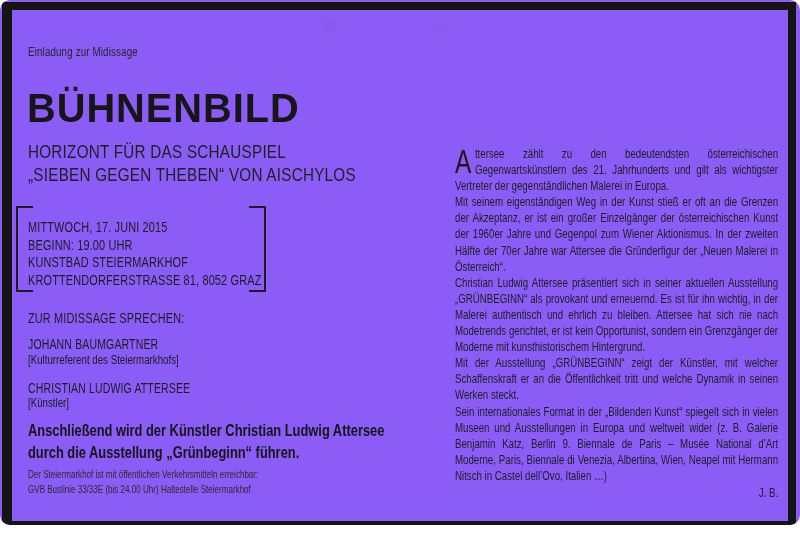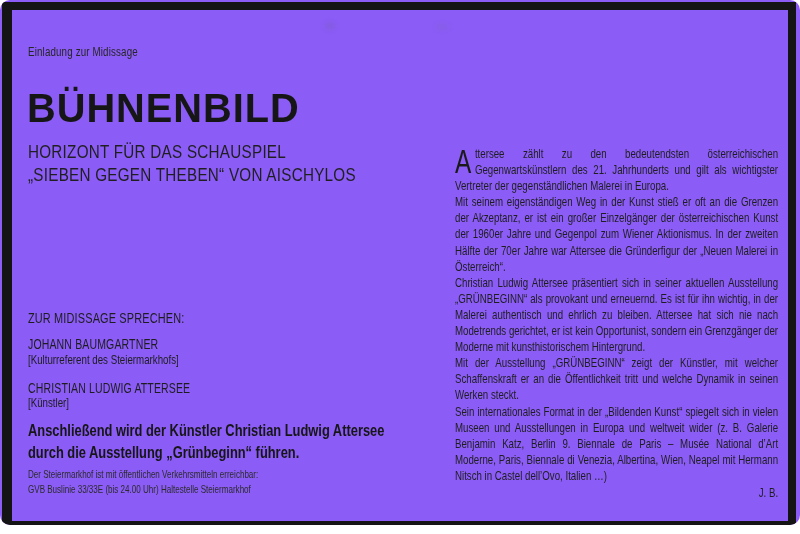--- a/index.html
+++ b/index.html
@@ -49,20 +49,30 @@
 
   <div class="t kicker">Einladung zur Midissage</div>
 
   <h1 class="t title">BÜHNENBILD</h1>
 
   <div class="t subtitle">
     <div>HORIZONT FÜR DAS SCHAUSPIEL</div>
     <div>„SIEBEN GEGEN THEBEN“ VON AISCHYLOS</div>
   </div>
 
+  <div class="event-box">
+    <span class="bl"></span>
+    <span class="br"></span>
+    <div class="t ebtext">
+      <div>MITTWOCH, 17. JUNI 2015</div>
+      <div>BEGINN: 19.00 UHR</div>
+      <div>KUNSTBAD STEIERMARKHOF</div>
+      <div>KROTTENDORFERSTRASSE 81, 8052 GRAZ</div>
+    </div>
+  </div>
 
   <div class="t spk-head">ZUR MIDISSAGE SPRECHEN:</div>
   <div class="t spk-name1">JOHANN BAUMGARTNER</div>
   <div class="t spk-role1">[Kulturreferent des Steiermarkhofs]</div>
   <div class="t spk-name2">CHRISTIAN LUDWIG ATTERSEE</div>
   <div class="t spk-role2">[Künstler]</div>
 
   <div class="t announce">
     <div>Anschließend wird der Künstler Christian Ludwig Attersee</div>
     <div>durch die Ausstellung „Grünbeginn“ führen.</div>

